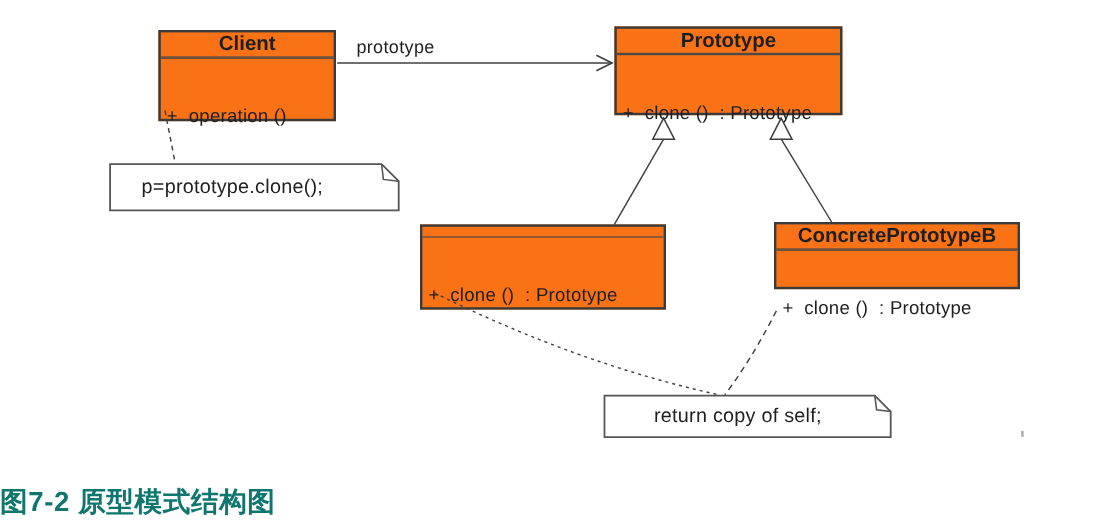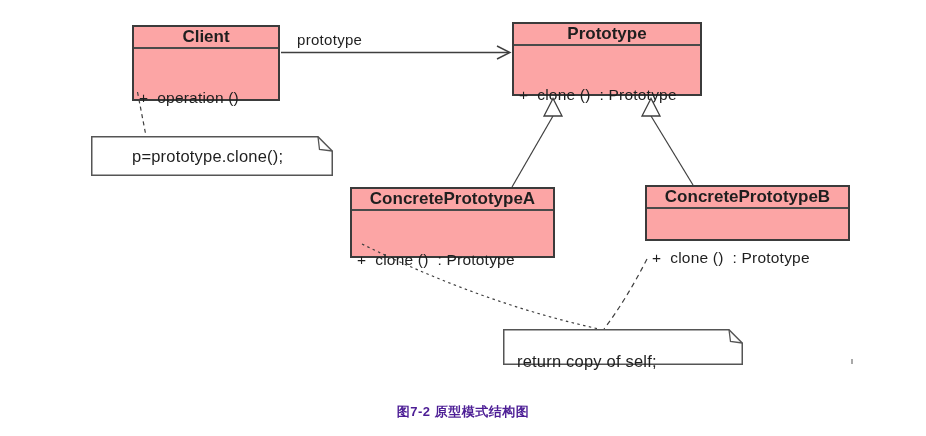--- a/index.html
+++ b/index.html
@@ -2,21 +2,21 @@
 <html><head>
 <meta charset="utf-8">
 <style>
   html,body{margin:0;padding:0;background:#ffffff;}
   #stage{
     position:relative;width:926px;height:436px;background:#ffffff;overflow:hidden;
     font-family:"Liberation Sans","DejaVu Sans",sans-serif;color:#1f1f1f;
   }
   
   .uml-class{
-    position:absolute;background:#fca5a5;border:2px solid #3b3b3b;
+    position:absolute;background:#f97316;border:2px solid #3b3b3b;
     box-sizing:border-box;z-index:1;display:flex;flex-direction:column;
   }
   .uml-title{
     font-weight:bold;font-size:17px;text-align:center;
     display:flex;align-items:center;justify-content:center;
     border-bottom:1.5px solid #4a4a4a;white-space:pre;
   }
   .uml-attrs{border-bottom:1.5px solid #4a4a4a;}
   .uml-methods{
     flex:1;font-size:15.5px;display:flex;align-items:center;
@@ -32,26 +32,26 @@
   #box-concrete-b.uml-class .uml-title{height:24px;} #box-concrete-b .uml-attrs{height:14px;}
   
   #connector-layer{position:absolute;left:0;top:0;z-index:2;pointer-events:none;}
   
   .float-label{position:absolute;z-index:3;white-space:pre;}
   #assoc-label{left:297px;top:31px;font-size:15px;letter-spacing:0.3px;}
   .note-text{
     position:absolute;z-index:3;font-size:16.5px;letter-spacing:0.2px;
     display:flex;align-items:center;box-sizing:border-box;
   }
-  #note1-text{left:91px;top:136px;width:242px;height:40px;padding-left:41px;text-align:right;}
-  #note2-text{left:503px;top:329px;width:240px;height:36px;padding-left:14px;margin-top:14px;}
+  #note1-text{left:91px;top:136px;width:242px;height:40px;padding-left:27px;text-align:right;}
+  #note2-text{left:531px;top:329px;width:240px;height:36px;padding-left:14px;}
   
   #caption{
-    position:absolute;left:0;right:0;top:403px;text-align:center;
-    font-size:13px;font-weight:bold;color:#4c1d95;z-index:3;letter-spacing:0.5px;
+    position:absolute;left:0;right:0;top:403px;
+    font-size:23px;font-weight:bold;color:#0f766e;z-index:3;letter-spacing:0.5px;
   }
   #stray-mark{position:absolute;left:851px;top:359px;width:2px;height:5px;background:#a9a9a9;z-index:1;}
 </style>
 </head>
 <body>
 
 <div id="stage">
 
   <div id="box-client" class="uml-class">
     <div class="uml-title">Client</div>
@@ -59,21 +59,20 @@
     <div class="uml-methods">+  operation ()</div>
   </div>
 
   <div id="box-prototype" class="uml-class">
     <div class="uml-title">Prototype</div>
     <div class="uml-attrs"></div>
     <div class="uml-methods">+  clone ()  : Prototype</div>
   </div>
 
   <div id="box-concrete-a" class="uml-class">
-    <div class="uml-title">ConcretePrototypeA</div>
     <div class="uml-attrs"></div>
     <div class="uml-methods">+  clone ()  : Prototype</div>
   </div>
 
   <div id="box-concrete-b" class="uml-class">
     <div class="uml-title">ConcretePrototypeB</div>
     <div class="uml-attrs"></div>
     <div class="uml-methods">+  clone ()  : Prototype</div>
   </div>
 

